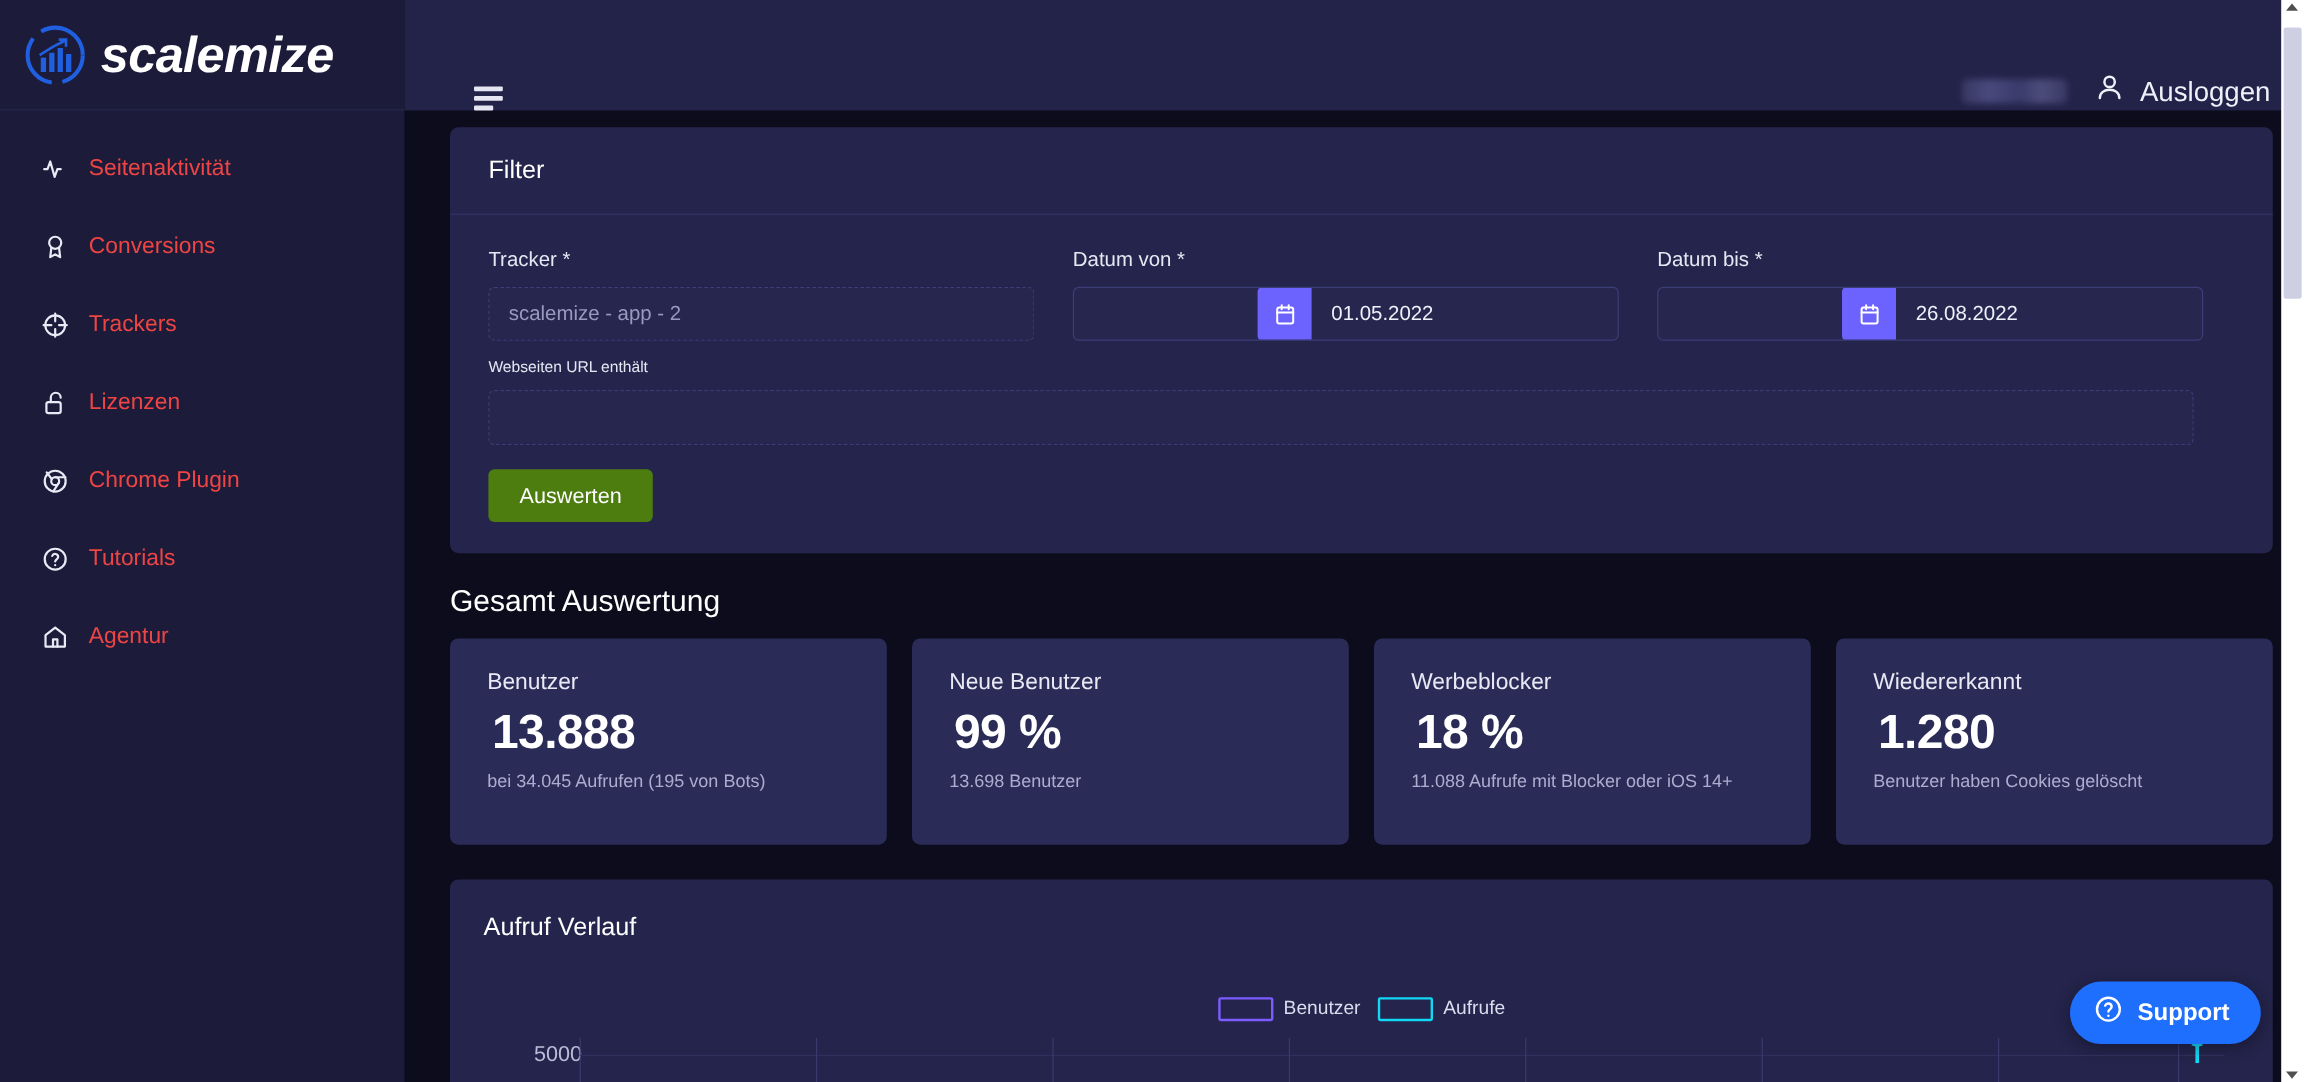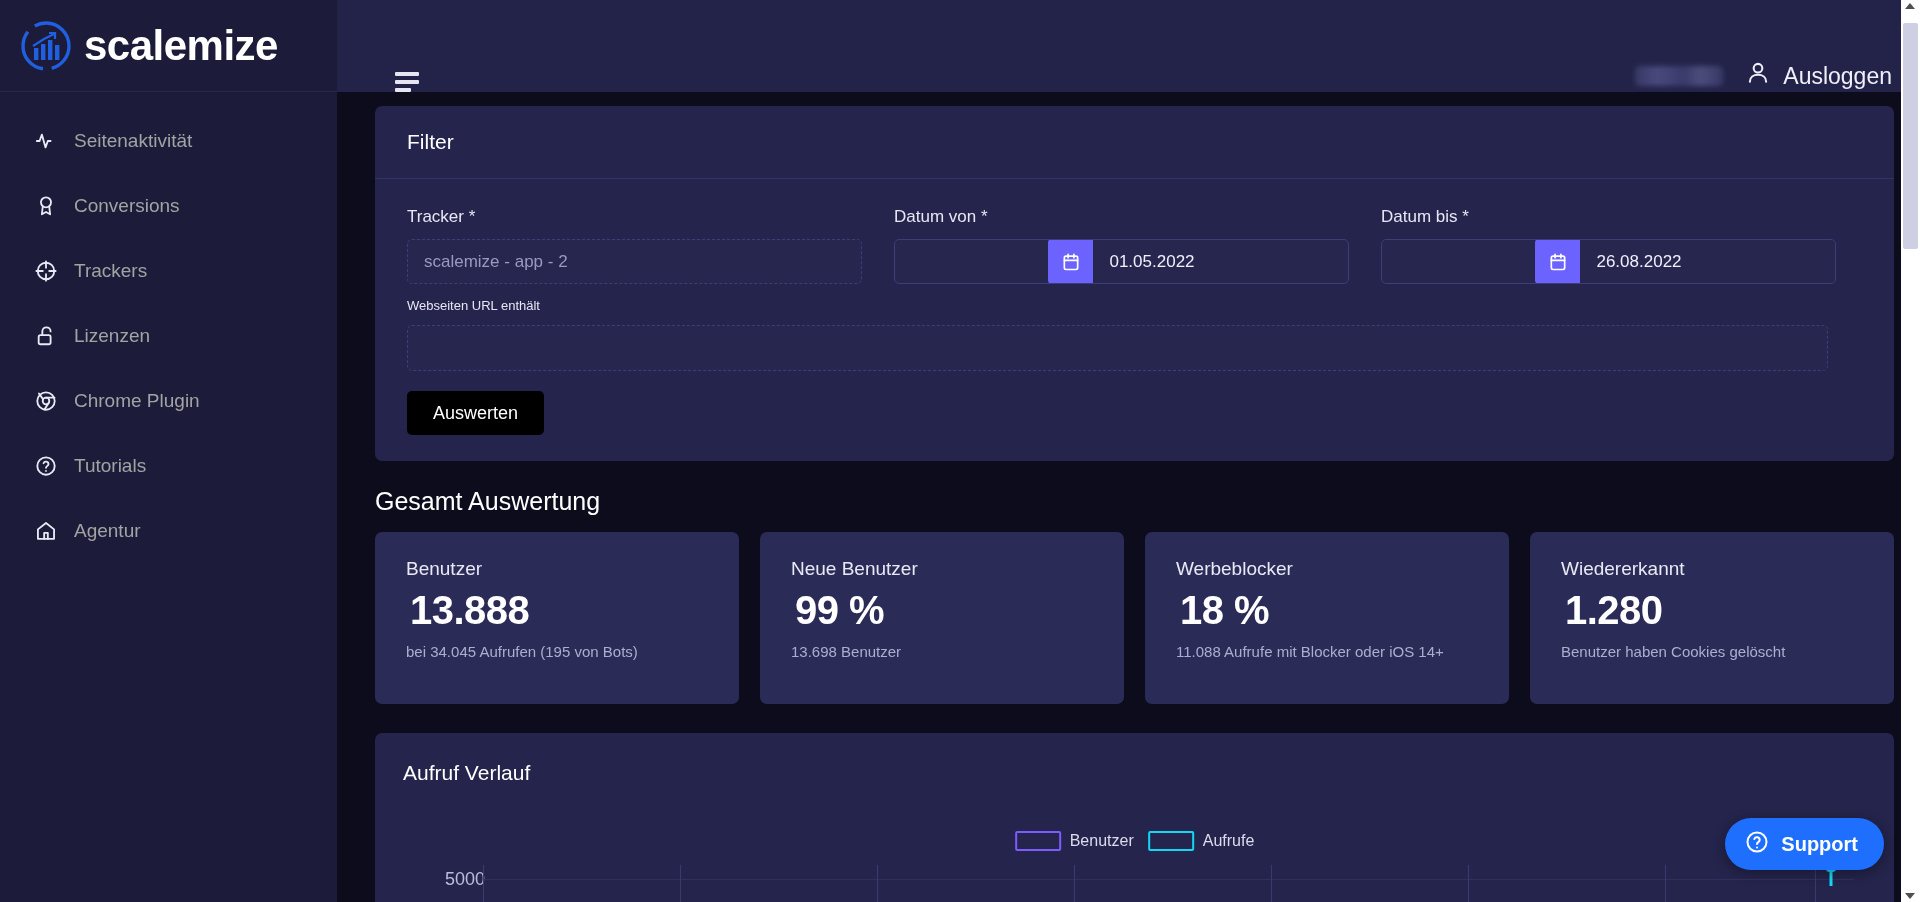--- a/index.html
+++ b/index.html
@@ -15,31 +15,32 @@
   #sidebar {
     width: 337px; min-width: 337px; height: 902px;
     background: #1c1c3a;
     display: flex; flex-direction: column;
     position: relative; z-index: 5;
   }
   #logo-row {
     height: 92px; display: flex; align-items: center;
     padding-left: 20px; gap: 12px;
     border-bottom: 1px solid #272750;
+    font-style: italic;
   }
   #logo-mark { width: 52px; height: 52px; flex: 0 0 52px; }
   #logo-text {
     font-size: 42px; font-weight: 700; color: #ffffff;
     letter-spacing: -0.5px; line-height: 1;
   }
   .nav-list { padding-top: 16px; }
   .nav-item {
     display: flex; align-items: center; gap: 17px;
     height: 65px; padding-left: 35px;
-    color: #a3a3a3; font-size: 19px;
+    color: #ef4444; font-size: 19px;
     cursor: pointer;
   }
   .nav-icon { width: 22px; height: 22px; flex: 0 0 22px;
     display: flex; align-items: center; justify-content: center; }
   .nav-icon svg { width: 22px; height: 22px; display: block; }
 
   
   #right {
     flex: 1; height: 902px; position: relative;
     background: #0c0c1c;
@@ -119,21 +120,21 @@
     display: flex; align-items: center; justify-content: center;
     cursor: pointer;
   }
   .cal-btn svg { width: 20px; height: 20px; }
   .url-row { padding: 14px 32px 0 32px; }
   .url-label { color: #e7e7f3; font-size: 13px; margin-bottom: 12px; }
   .url-box { height: 46px; width: 1421px; background: #26264f;
     border: 1px dashed #3d3d78; border-radius: 5px; cursor: text; }
   .primary-btn {
     margin: 20px 0 0 32px;
-    background: #000000; color: #ffffff;
+    background: #4d7c0f; color: #ffffff;
     border: none; border-radius: 5px;
     height: 44px; padding: 0 26px;
     font-size: 18px; font-family: inherit;
     cursor: pointer;
   }
 
   .section-heading {
     color: #ffffff; font-size: 25px; font-weight: 400;
     margin: 26px 0 16px 38px;
   }

